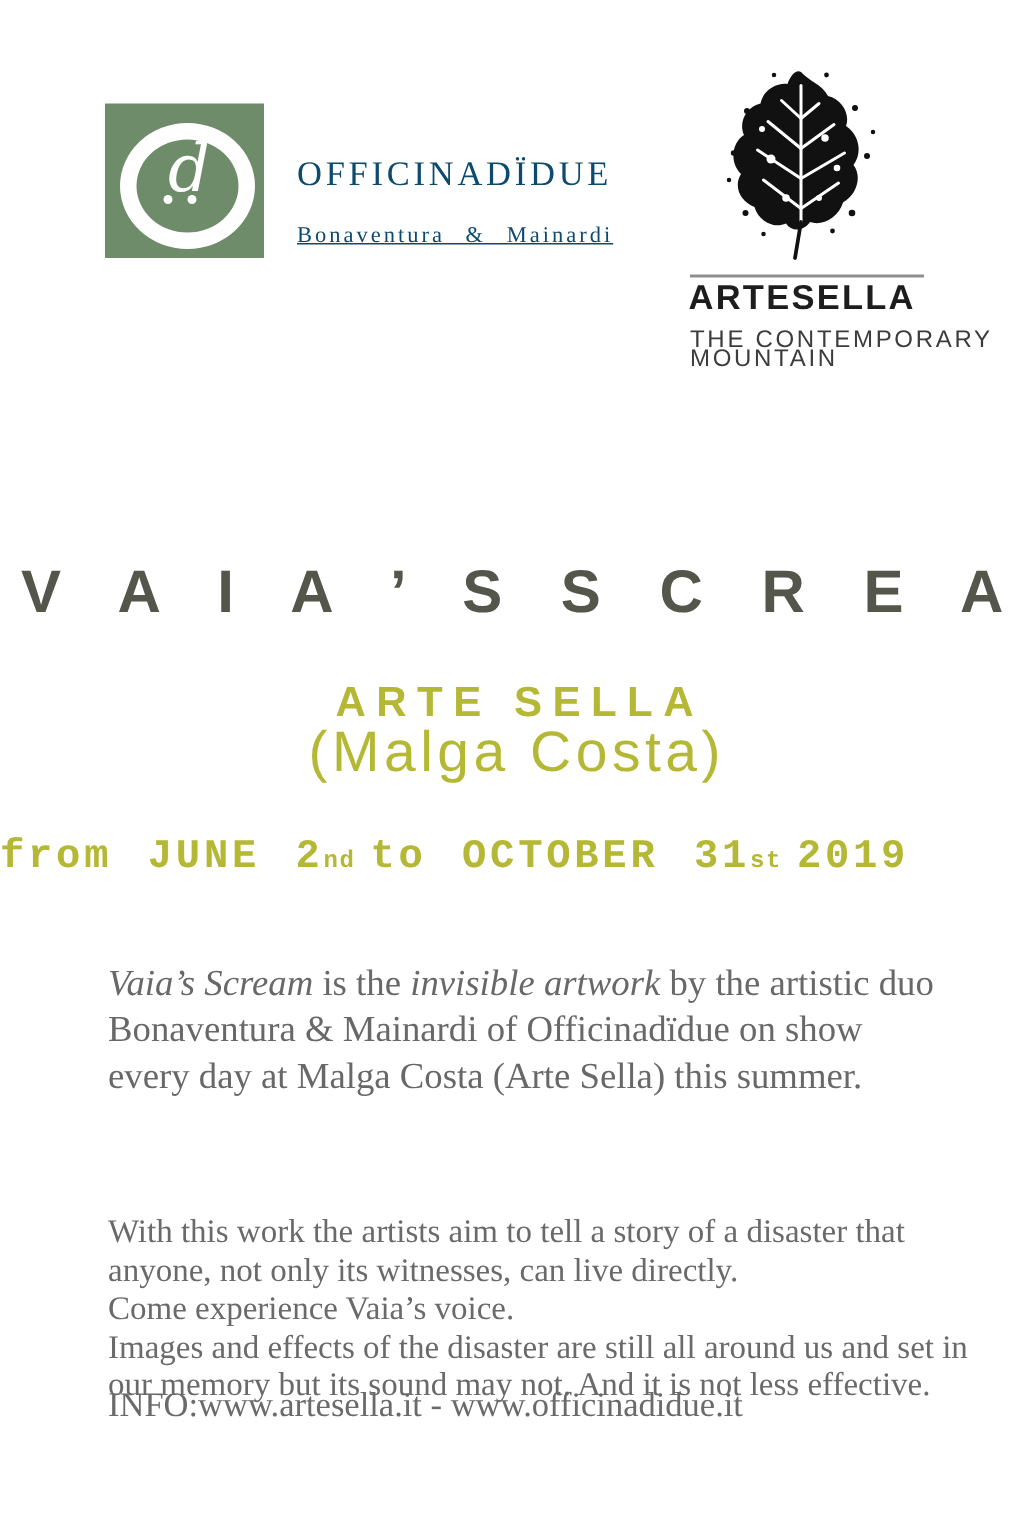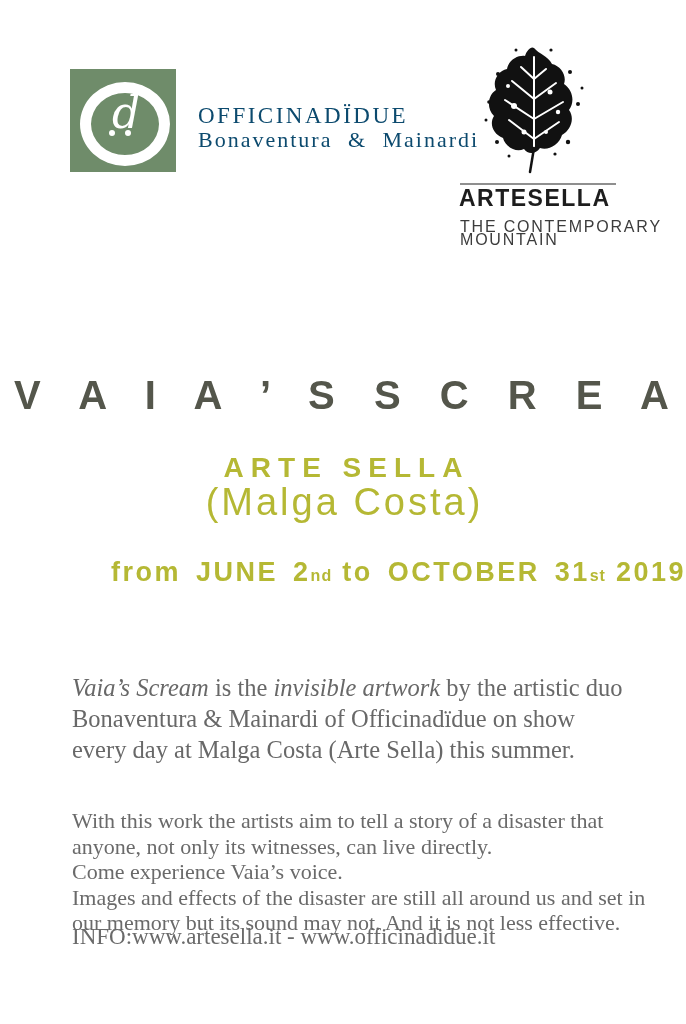--- a/index.html
+++ b/index.html
@@ -12,48 +12,48 @@
   .od-logo { position:absolute; left:70px; top:69px; width:106px; height:103px; background:#6f8c6a; }
   .od-ring { position:absolute; left:10px; top:13px; width:68px; height:62px;
              border:11px solid #ffffff; border-radius:50%; }
   .od-d { position:absolute; left:42px; top:22px; color:#ffffff;
           font-family:"DejaVu Serif", serif; font-style:italic; font-size:44px; line-height:44px; }
   .od-dot { position:absolute; width:6px; height:6px; background:#ffffff; border-radius:50%; top:61px; }
   .od-dot1 { left:39px; } .od-dot2 { left:55px; }
 
   .od-text { position:absolute; left:198px; top:103px; color:#0c4a6e; }
   .od-name { font-size:23px; letter-spacing:2.5px; line-height:25px; white-space:nowrap; }
-  .od-sub  { font-size:22px; letter-spacing:2px; word-spacing:8px; line-height:22px; margin-top:1px; white-space:nowrap; }
+  .od-sub  { font-size:15px; letter-spacing:2px; word-spacing:8px; line-height:22px; margin-top:18px; white-space:nowrap;text-decoration:underline; }
 
   
   .as-leaf { position:absolute; left:478px; top:44px; }
   .as-rule { position:absolute; left:460px; top:183px; width:156px; height:2px; background:#8f8f8f; }
   .as-name { position:absolute; left:459px; top:185px; font-family:"Liberation Sans", sans-serif;
              font-weight:bold; font-size:23px; letter-spacing:1.5px; color:#1d1d1d; white-space:nowrap; }
   .as-tag  { position:absolute; left:460px; top:220px; font-family:"Liberation Sans", sans-serif;
              font-size:16px; letter-spacing:1.8px; color:#3c3c3c; line-height:13px; white-space:nowrap; }
 
   
   .title { position:absolute; left:0; top:373px; width:100%; text-align:center;
            font-family:"Liberation Sans", sans-serif; font-weight:bold; font-size:40px;
            letter-spacing:14px; text-indent:14px; color:#54564b; white-space:nowrap; }
   .venue { position:absolute; left:0; top:452px; width:100%; text-align:center;
            font-family:"Liberation Sans", sans-serif; font-weight:bold; font-size:28px;
            letter-spacing:7px; text-indent:7px; color:#b5b834; white-space:nowrap; }
   .venue-detail { position:absolute; left:0; top:481px; width:100%; text-align:center;
            font-family:"Liberation Sans", sans-serif; font-size:38px; font-weight:normal;
            letter-spacing:3px; text-indent:3px; color:#b5b834; white-space:nowrap; }
-  .dates { position:absolute; left:0; top:557px; width:100%; text-align:right;
-           font-family:Liberation Sans, sans-serif; font-weight:bold; font-size:27px;
+  .dates { position:absolute; left:0; top:557px; width:100%; text-align:left;
+           font-family:Liberation Mono, monospace; font-weight:bold; font-size:27px;
            letter-spacing:2.5px; word-spacing:5px; color:#b5b834; white-space:nowrap; }
   .ord { font-size:16px; letter-spacing:1px; }
   .gap { margin-left:10px; }
 
   
-  .intro { position:absolute; left:72px; top:672px; width:558px;
+  .intro { position:absolute; left:72px; top:640px; width:558px;
            font-size:24.5px; line-height:31px; color:#686868; }
   .it { font-style:italic; }
   .body-text { position:absolute; left:72px; top:808px; width:596px;
            font-size:22px; line-height:25.5px; color:#6a6a6a; }
   .info { position:absolute; left:72px; top:924px; font-size:23px; color:#6a6a6a; white-space:nowrap; }
   .info-label { }
   .info a, .info .site { color:#6a6a6a; text-decoration:none; }
 </style>
 </head>
 <body>

